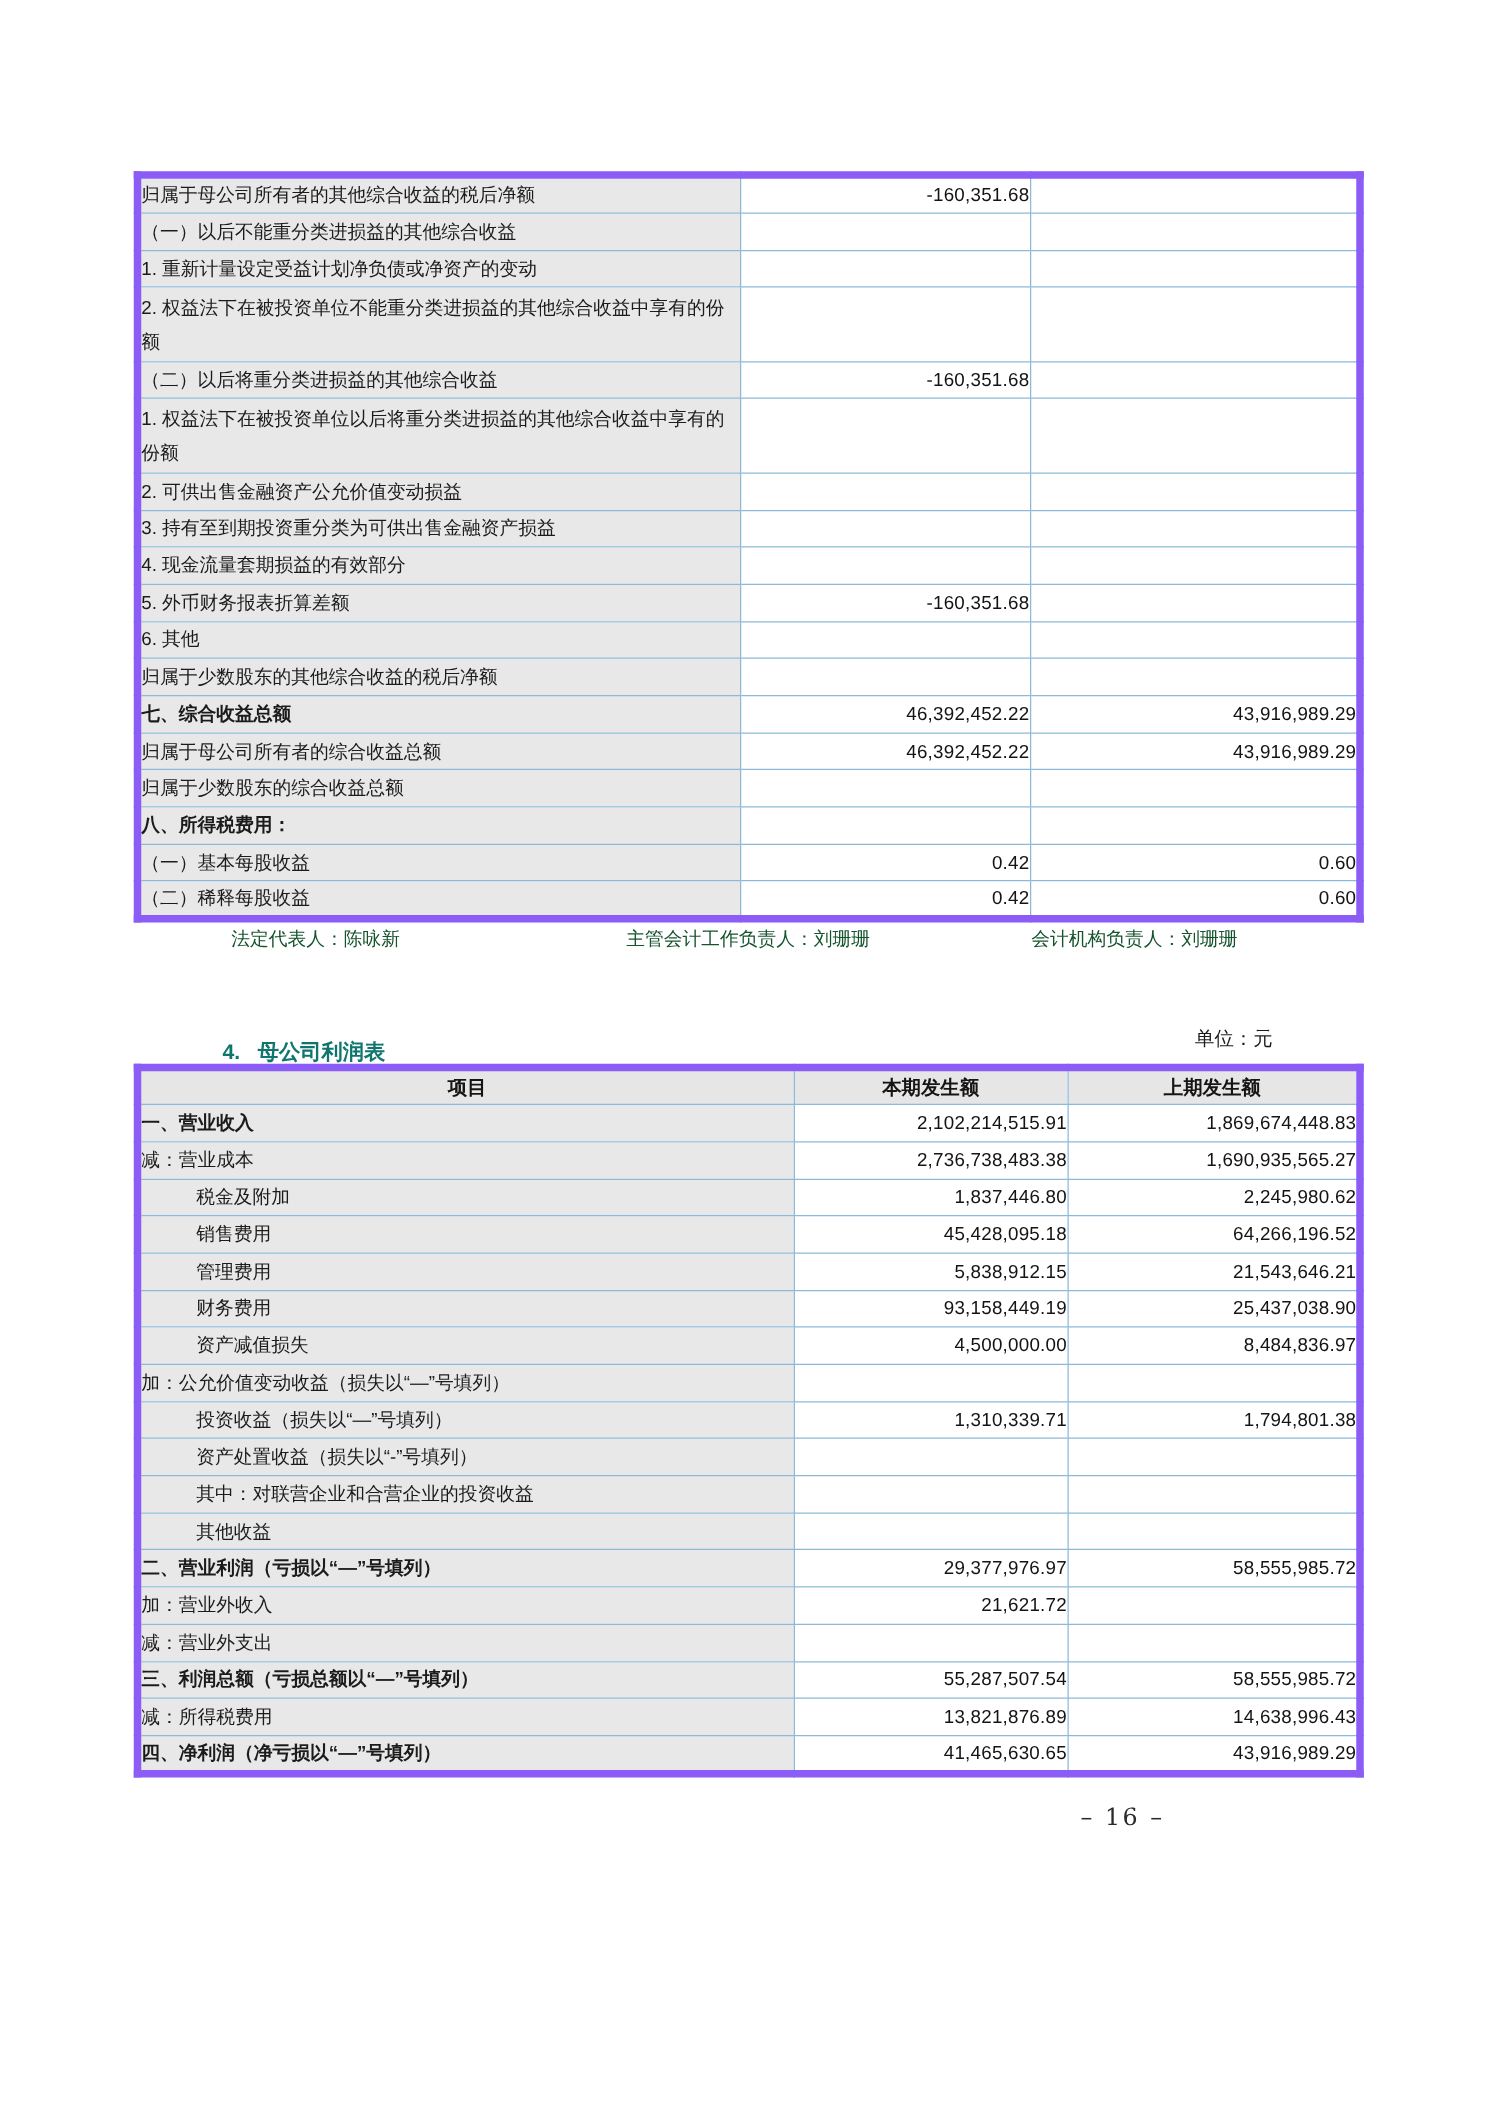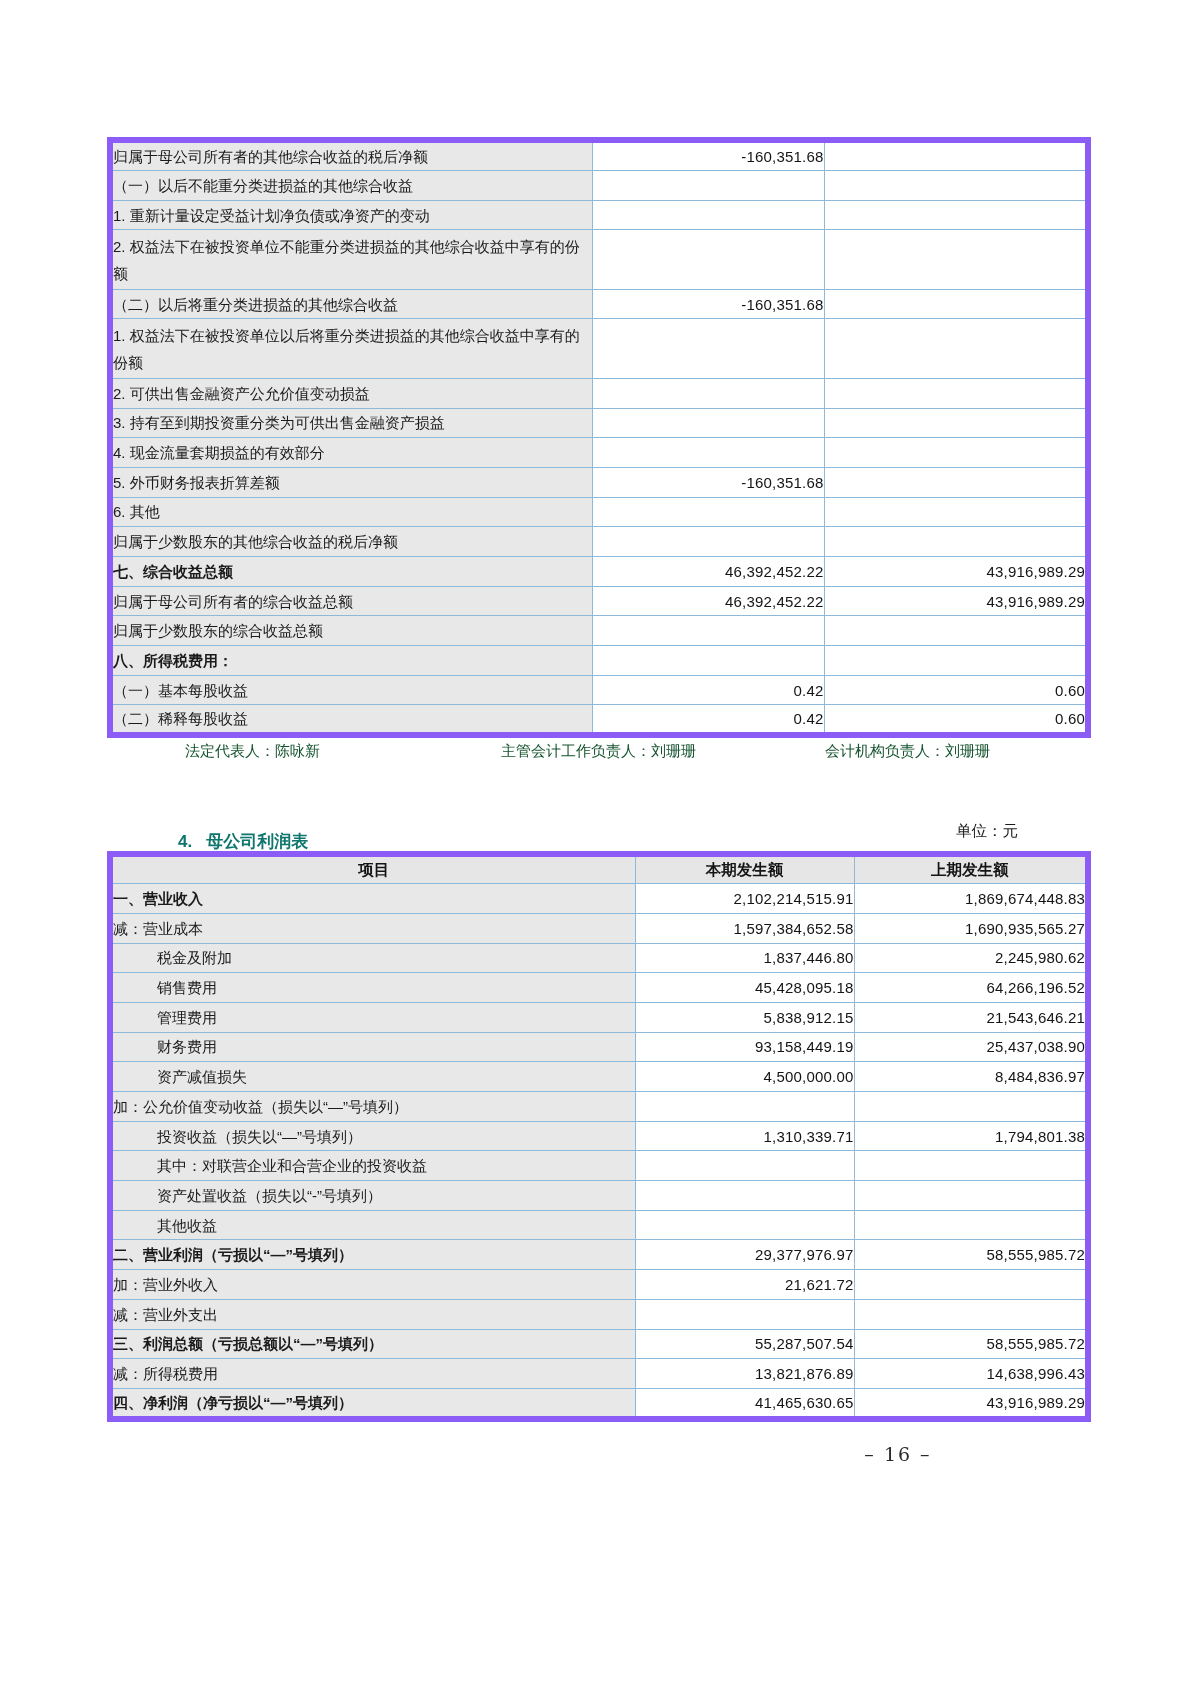--- a/index.html
+++ b/index.html
@@ -196,21 +196,21 @@
       </tr>
     </thead>
   <tbody id="t2-body">
       <tr>
         <td class="lbl b">一、营业收入</td>
         <td class="num">2,102,214,515.91</td>
         <td class="num">1,869,674,448.83</td>
       </tr>
       <tr>
         <td class="lbl">减：营业成本</td>
-        <td class="num">1,597,384,652.58</td>
+        <td class="num">2,736,738,483.38</td>
         <td class="num">1,690,935,565.27</td>
       </tr>
       <tr>
         <td class="lbl ind">税金及附加</td>
         <td class="num">1,837,446.80</td>
         <td class="num">2,245,980.62</td>
       </tr>
       <tr>
         <td class="lbl ind">销售费用</td>
         <td class="num">45,428,095.18</td>
@@ -235,26 +235,26 @@
         <td class="lbl">加：公允价值变动收益（损失以“—”号填列）</td>
         <td class="num"></td>
         <td class="num"></td>
       </tr>
       <tr>
         <td class="lbl ind">投资收益（损失以“—”号填列）</td>
         <td class="num">1,310,339.71</td>
         <td class="num">1,794,801.38</td>
       </tr>
       <tr>
+        <td class="lbl ind">资产处置收益（损失以“-”号填列）</td>
+        <td class="num"></td>
+        <td class="num"></td>
+      </tr>
+      <tr>
         <td class="lbl ind">其中：对联营企业和合营企业的投资收益</td>
-        <td class="num"></td>
-        <td class="num"></td>
-      </tr>
-      <tr>
-        <td class="lbl ind">资产处置收益（损失以“-”号填列）</td>
         <td class="num"></td>
         <td class="num"></td>
       </tr>
       <tr>
         <td class="lbl ind">其他收益</td>
         <td class="num"></td>
         <td class="num"></td>
       </tr>
       <tr>
         <td class="lbl b">二、营业利润（亏损以“—”号填列）</td>

